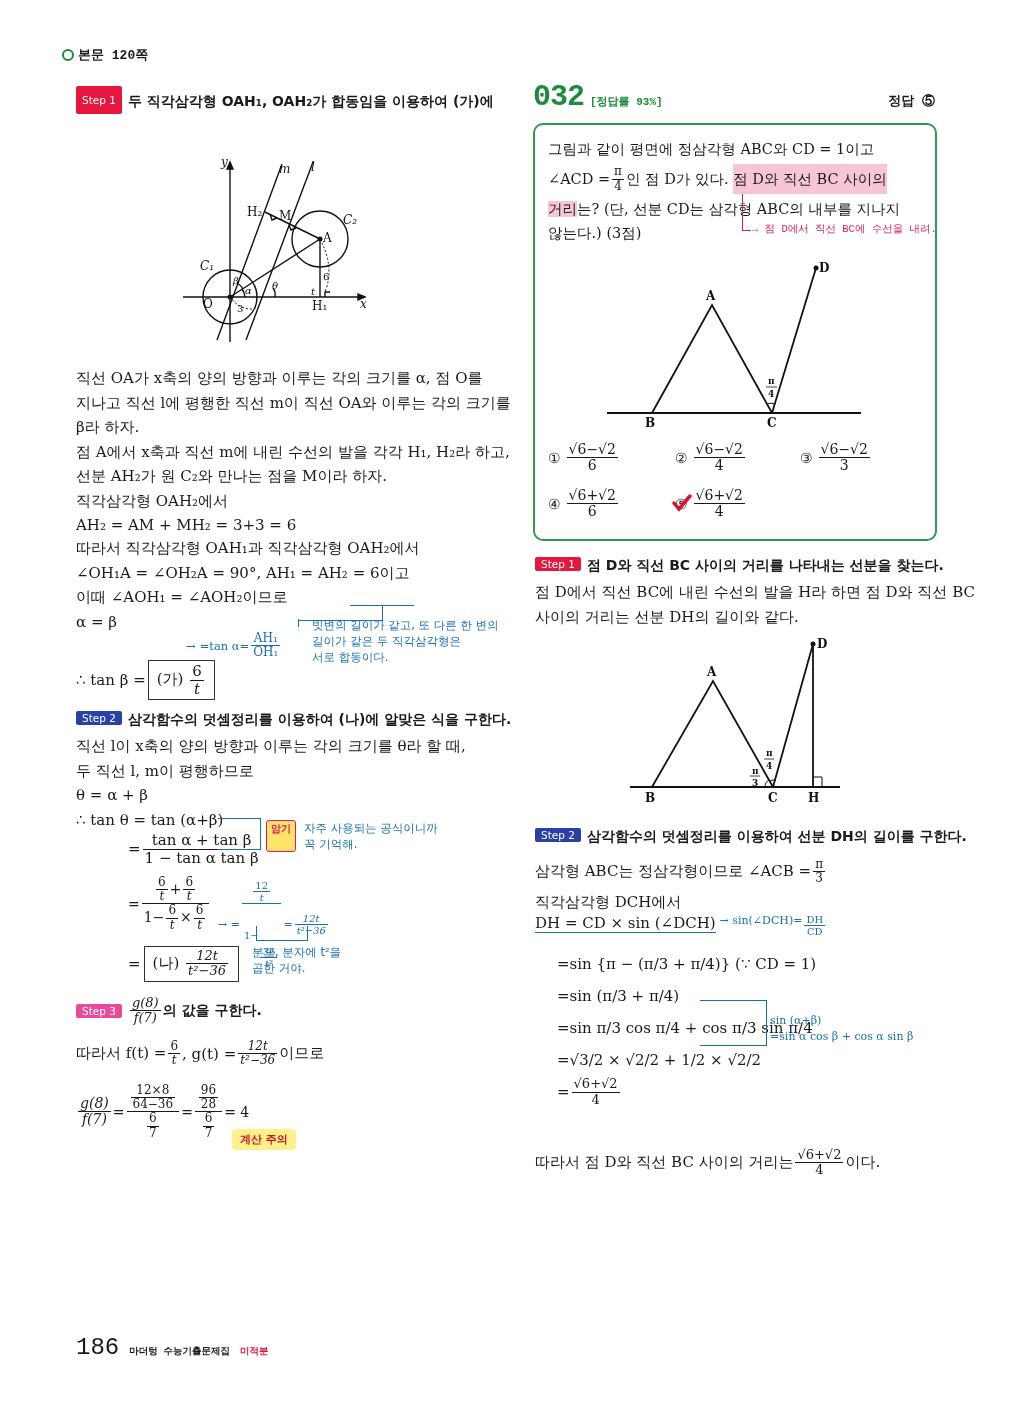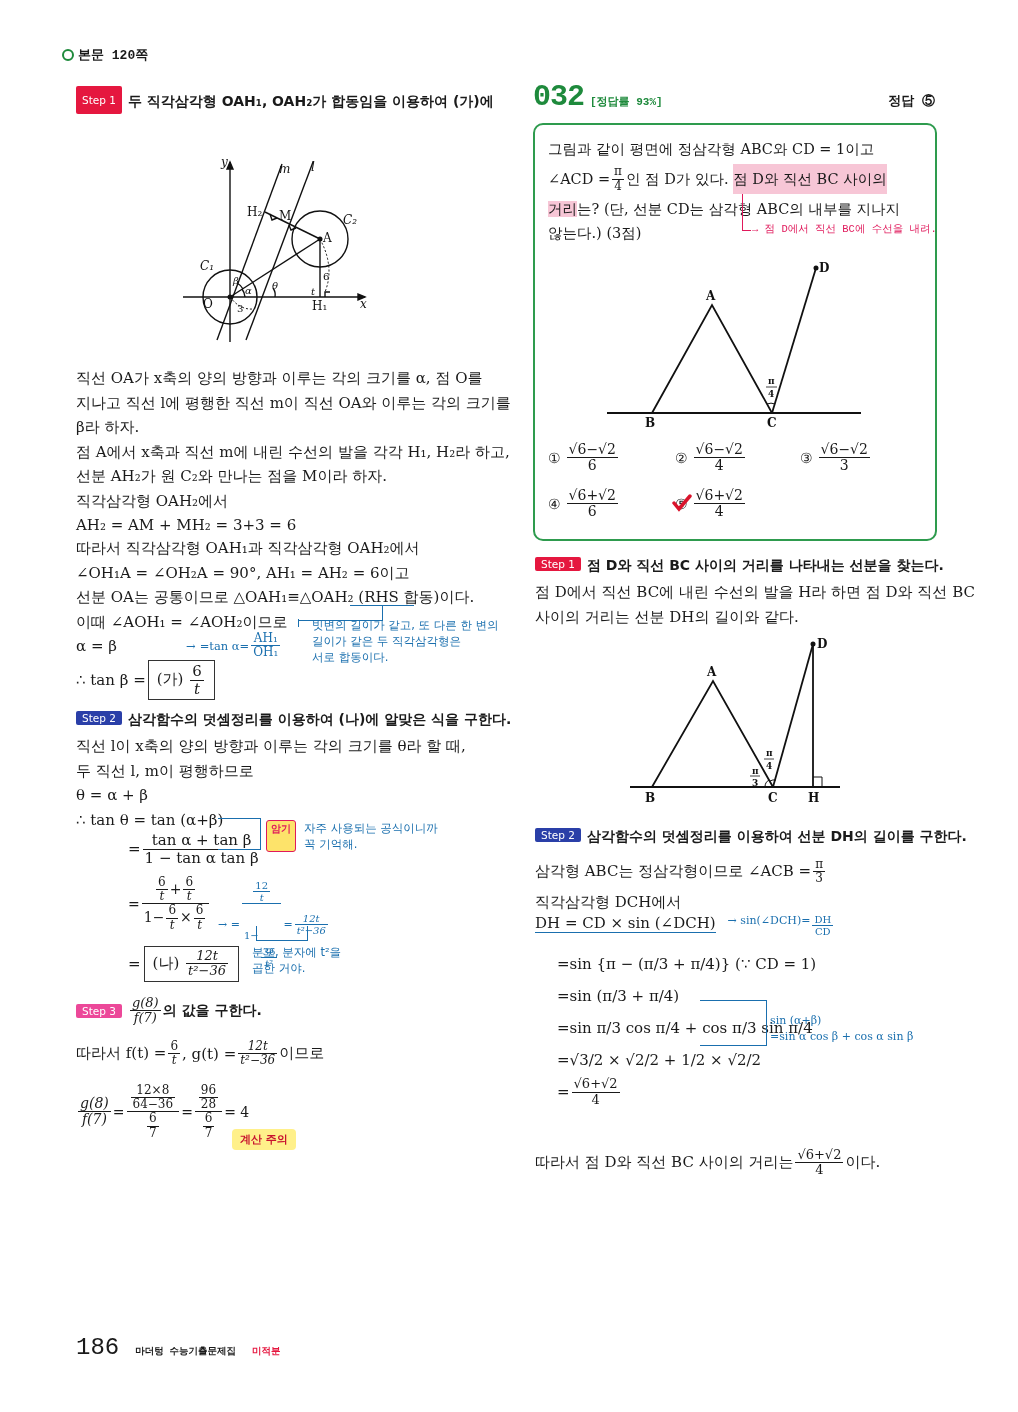--- a/index.html
+++ b/index.html
@@ -102,21 +102,20 @@
   <div>β라 하자.</div>
   <div>점 A에서 x축과 직선 m에 내린 수선의 발을 각각 H₁, H₂라 하고,</div>
   <div>선분 AH₂가 원 C₂와 만나는 점을 M이라 하자.</div>
   <div>직각삼각형 OAH₂에서</div>
   <div style="text-decoration:none;">AH₂ = AM + MH₂ = 3+3 = 6</div>
 </div>
 
 <div class="abs para" style="left:76px;top:536px;">
   <div>따라서 직각삼각형 OAH₁과 직각삼각형 OAH₂에서</div>
   <div>∠OH₁A = ∠OH₂A = 90°, AH₁ = AH₂ = 6이고</div>
-  <div>선분 OA는 공통이므로 △OAH₁≡△OAH₂ (RHS 합동)이다.</div>
   <div>이때 ∠AOH₁ = ∠AOH₂이므로</div>
   <div>α = β</div>
 </div>
 
 <div class="abs" style="left:350px;top:605px;width:64px;border-bottom:1.5px solid #1a6fae;"></div>
 <div class="abs" style="left:298px;top:606px;width:84px;height:14px;border-right:1.5px solid #1a6fae;border-bottom:1.5px solid #1a6fae;"></div>
 <div class="abs" style="left:298px;top:619px;width:8px;height:8px;border-left:1.5px solid #1a6fae;"></div>
 <div class="abs note" style="left:312px;top:617px;">
   <div>빗변의 길이가 같고, 또 다른 한 변의</div>
   <div>길이가 같은 두 직각삼각형은</div>
@@ -386,21 +385,21 @@
 <div class="abs" style="left:535px;top:858px;font-size:15px;display:flex;align-items:center;white-space:nowrap;">
   <span>삼각형 ABC는 정삼각형이므로 ∠ACB =</span>
   <span class="frac small">
       <span>π</span>
       <span>3</span>
     </span>
 </div>
 <div class="abs para" style="left:535px;top:890px;">직각삼각형 DCH에서</div>
 <div class="abs" style="left:535px;top:914px;font-size:15px;display:flex;align-items:flex-start;white-space:nowrap;">
   <span style="border-bottom:1.5px solid #1a6fae;">DH = CD × sin (∠DCH)</span>
-  <span class="blue" style="font-size:11px;margin-left:12px;">→ sin(∠DCH)=</span>
+  <span class="blue" style="font-size:11px;margin-left:4px;">→ sin(∠DCH)=</span>
   <span class="frac small blue" style="font-size:10px;">
       <span style="border-color:#1a6fae;">DH</span>
       <span>CD</span>
     </span>
 </div>
 <div class="abs para" style="left:557px;top:948px;line-height:32px;">
   <div>=sin {π − (π/3 + π/4)}  (∵ CD = 1)</div>
   <div>=sin (π/3 + π/4)</div>
   <div>=sin π/3 cos π/4 + cos π/3 sin π/4</div>
   <div>=√3/2 × √2/2 + 1/2 × √2/2</div>
@@ -416,17 +415,17 @@
 </div>
 <div class="abs" style="left:535px;top:1148px;font-size:15px;display:flex;align-items:center;white-space:nowrap;">
   <span>따라서 점 D와 직선 BC 사이의 거리는</span>
   <span class="frac small" style="font-size:13px;">
       <span>√6+√2</span>
       <span>4</span>
     </span>
   <span>이다.</span>
 </div>
 
-<div class="abs sans" style="left:76px;top:1334px;display:flex;align-items:baseline;gap:16px;">
+<div class="abs sans" style="left:76px;top:1334px;display:flex;align-items:baseline;gap:10px;">
   <span style="font-size:24px;">186</span>
   <span style="font-size:9.5px;font-weight:bold;">마더텅 수능기출문제집</span>
   <span style="font-size:9.5px;font-weight:bold;color:#e5173f;">미적분</span>
 </div>
 
 </body></html>

